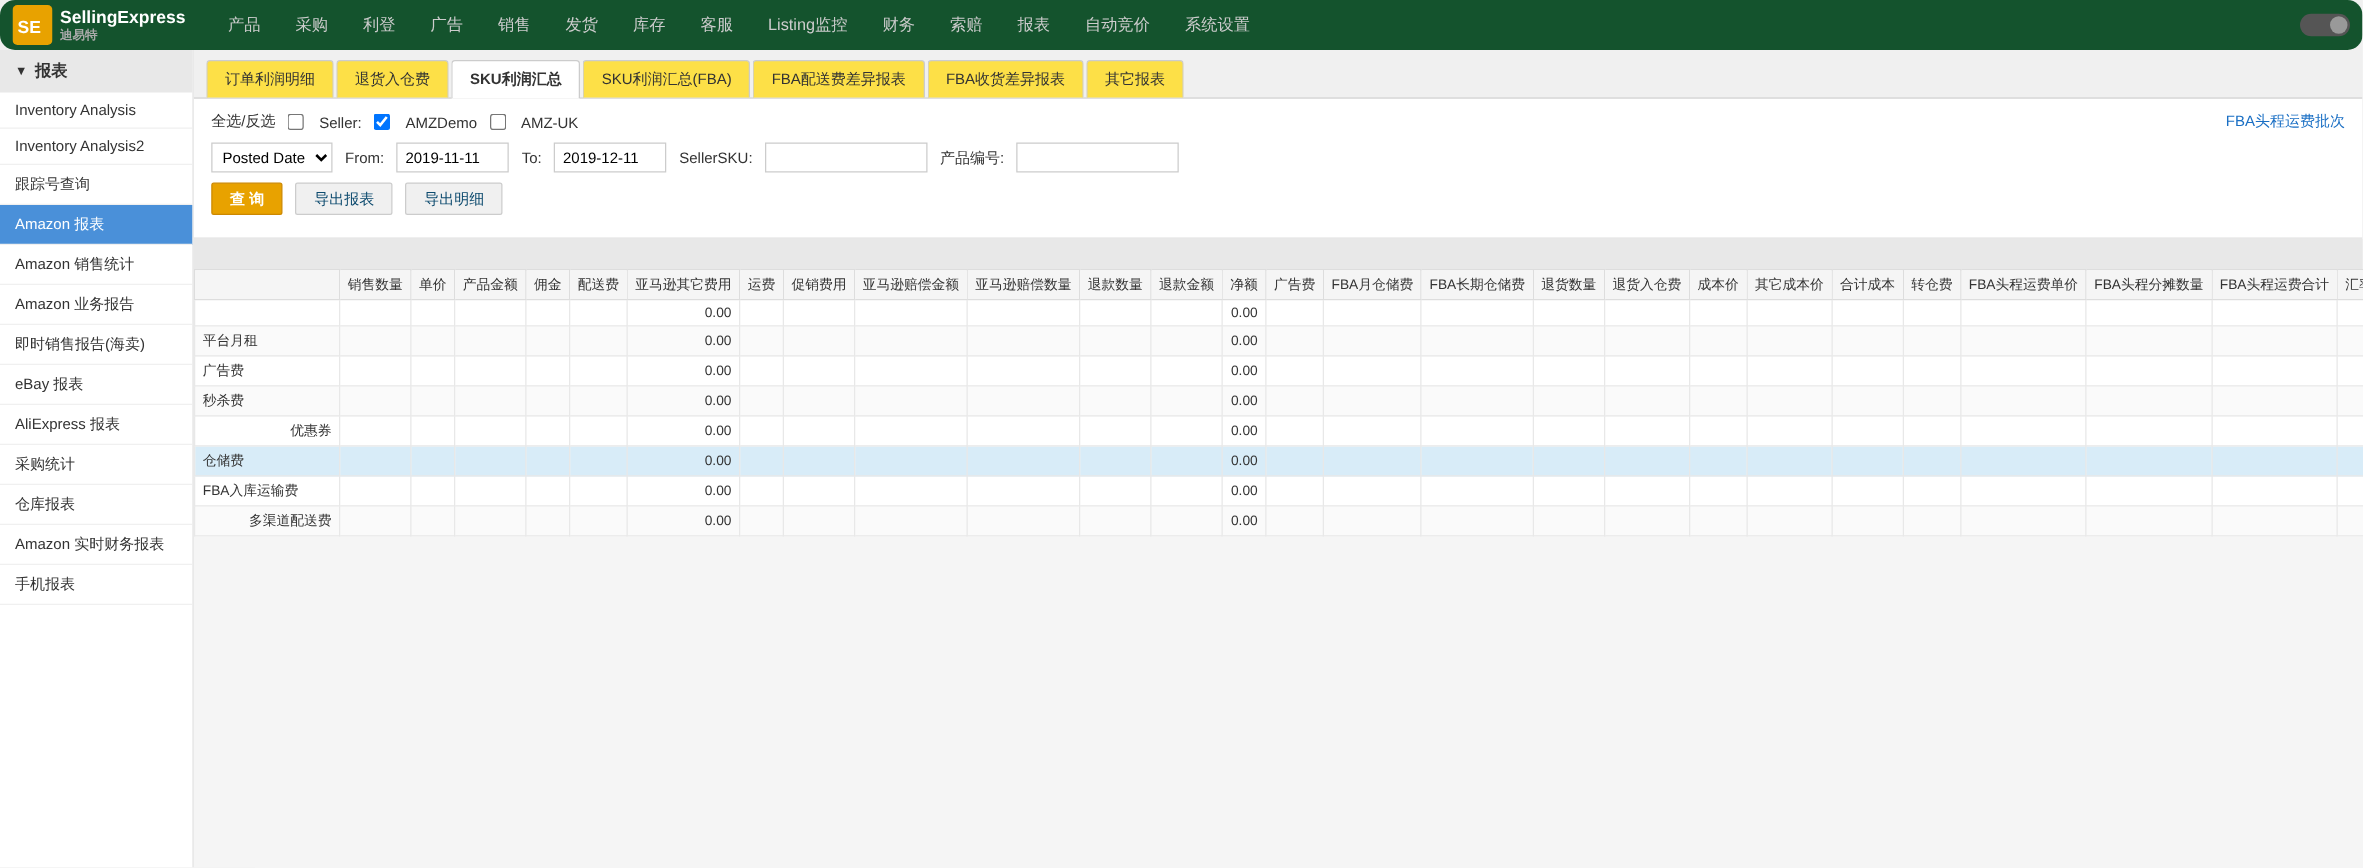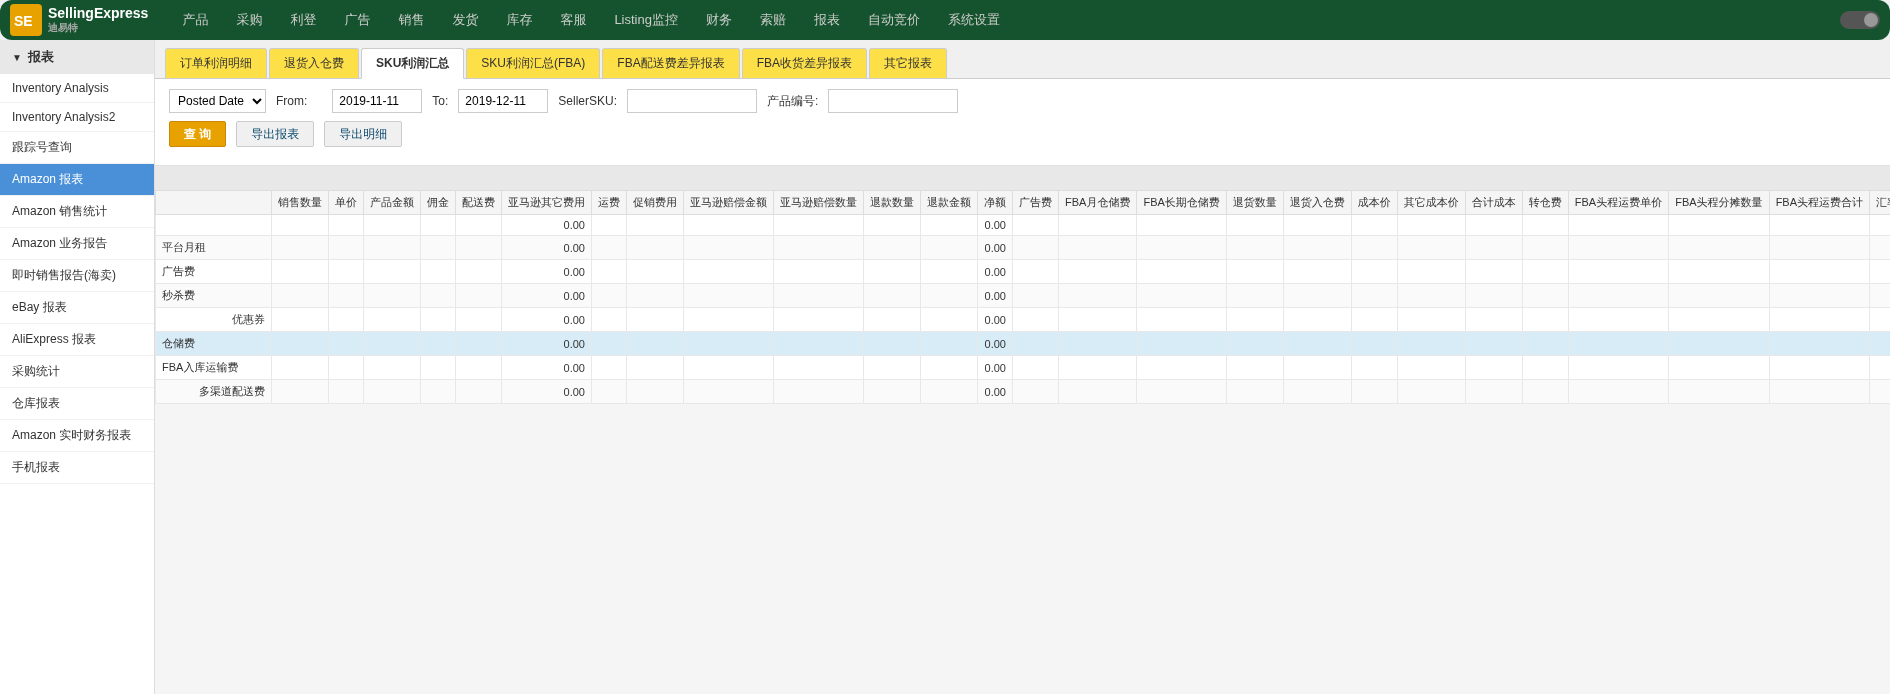--- a/index.html
+++ b/index.html
@@ -275,25 +275,35 @@
       <div class="tab">退货入仓费</div>
       <div class="tab active">SKU利润汇总</div>
       <div class="tab">SKU利润汇总(FBA)</div>
       <div class="tab">FBA配送费差异报表</div>
       <div class="tab">FBA收货差异报表</div>
       <div class="tab">其它报表</div>
     </div>
 
     <div class="filter-area">
       <div class="filter-row">
+        <span>全选/反选</span>
+        <input type="checkbox" style="">
+        <span>Seller: </span>
+        <input type="checkbox" checked="" style="">
+        <span>AMZDemo</span>
+        <input type="checkbox" style="">
+        <span>AMZ-UK</span>
+        <a class="filter-link">FBA头程运费批次</a>
+      </div>
+      <div class="filter-row">
         <select>
           <option>Posted Date</option>
         </select>
         <span>From:</span>
-        <input type="text" value="2019-11-11" style="width: 90px; margin-left: 15px;">
+        <input type="text" value="2019-11-11" style="width: 90px;">
         <span>To:</span>
         <input type="text" value="2019-12-11" style="width: 90px;">
         <span>SellerSKU:</span>
         <input type="text" style="width: 130px;">
         <span>产品编号:</span>
         <input type="text" style="width: 130px;">
       </div>
       <div class="filter-row">
         <button class="btn btn-primary">查 询</button>
         <button class="btn btn-secondary">导出报表</button>

